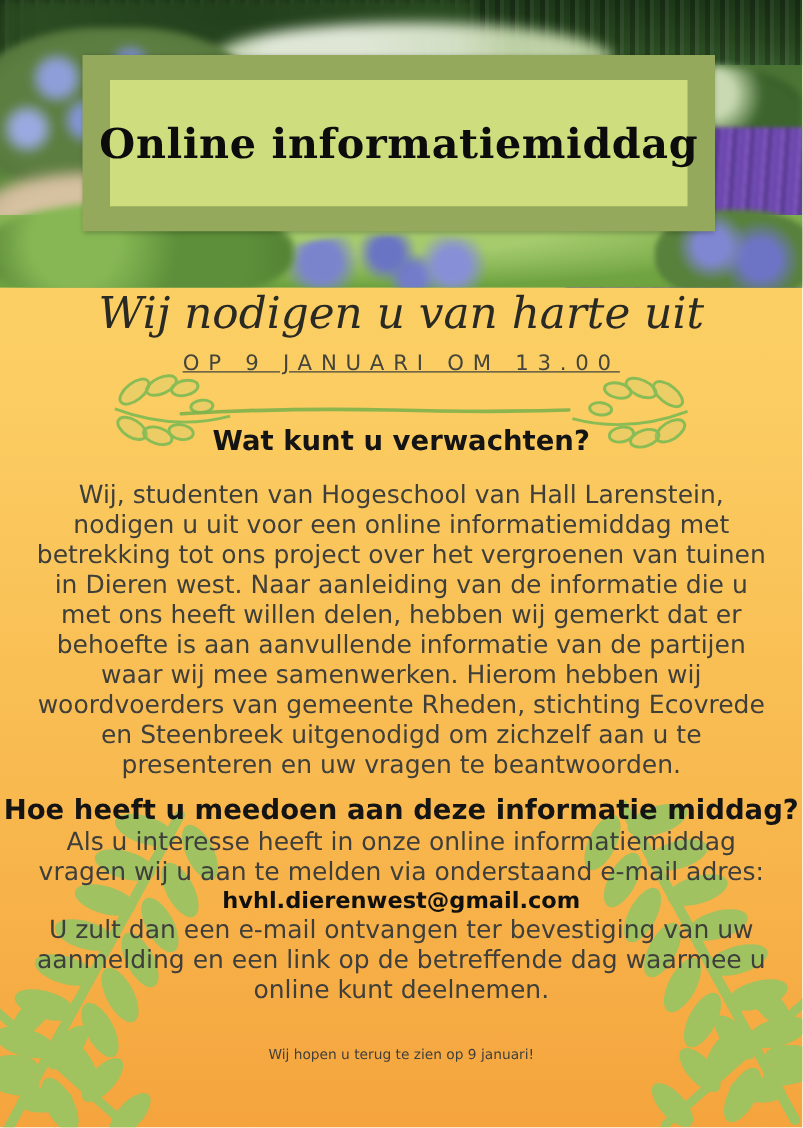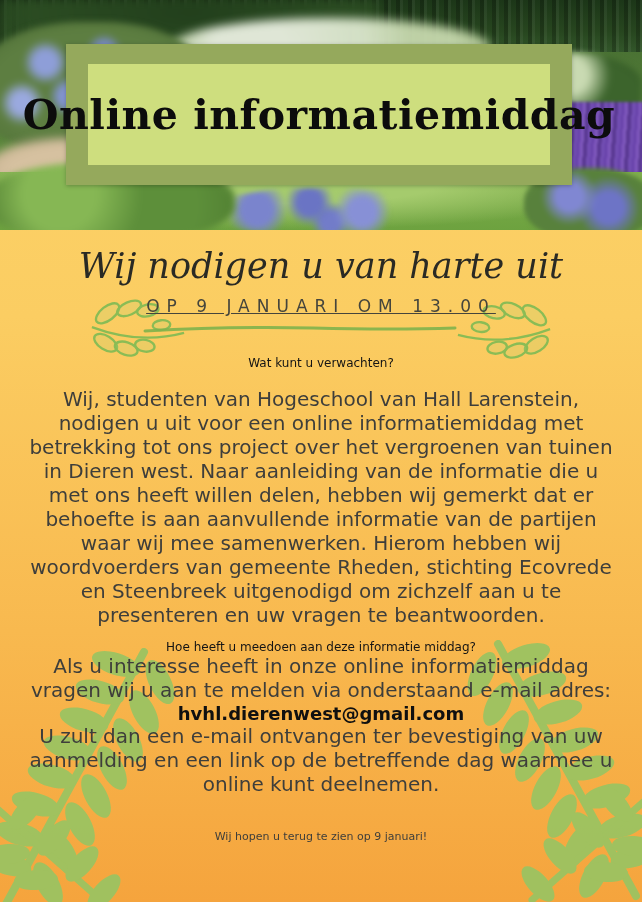--- a/index.html
+++ b/index.html
@@ -63,31 +63,31 @@
     background:
       radial-gradient(circle at 35% 40%, #8087d2 0 14%, transparent 30%),
       radial-gradient(circle at 65% 55%, #6d74c6 0 16%, transparent 34%),
       radial-gradient(ellipse at 50% 60%, #58813c 0 70%, transparent 100%); }
 
   
   .banner { position:absolute; left:66px; top:44px; width:506px; height:141px;
             background:#95a95c; box-shadow:0 1px 4px rgba(0,0,0,.25); }
   .banner-inner { position:absolute; inset:20px 22px; background:#cede7e;
             display:flex; align-items:center; justify-content:center; }
-  .banner-title { font-family:"DejaVu Serif", serif; font-weight:700; font-size:41px;
+  .banner-title { font-family:"DejaVu Serif", serif; font-weight:700; font-size:33px;
             letter-spacing:.5px; color:#0c0c0c; white-space:nowrap; }
 
   
-  .content { position:absolute; top:230px; left:0; width:642px; padding-top:15px;
+  .content { position:absolute; top:230px; left:0; width:642px; padding-top:0;
              text-align:center; color:#3b3b38; z-index:3; }
   .script-heading { font-family:"DejaVu Serif", serif; font-style:italic; font-size:35px;
              color:#2a2a24; line-height:1.2; }
   .date-line { margin-top:9px; font-size:17px; letter-spacing:7px; color:#45453c;text-decoration:underline; }
   .deco-zone { height:40px; }
-  .sec-heading { font-size:12px; font-weight:400; color:#141414; }
+  .sec-heading { font-size:22px; font-weight:700; color:#141414; }
   .para { width:586px; margin:0 auto; font-size:20px; line-height:24px; color:#3e3e3b; }
   .para.first { margin-top:17px; }
   .email-line { margin-top:1px; font-size:18px; font-weight:700; color:#101010; }
   .closing { margin-top:34px; font-size:11px; color:#3e3e3b; }
   .h2-gap { margin-top:13px; }
   .p3-gap { }
   .p4-gap { margin-top:0; }
 
   
   .sketch-leaf { position:absolute; z-index:2; }

